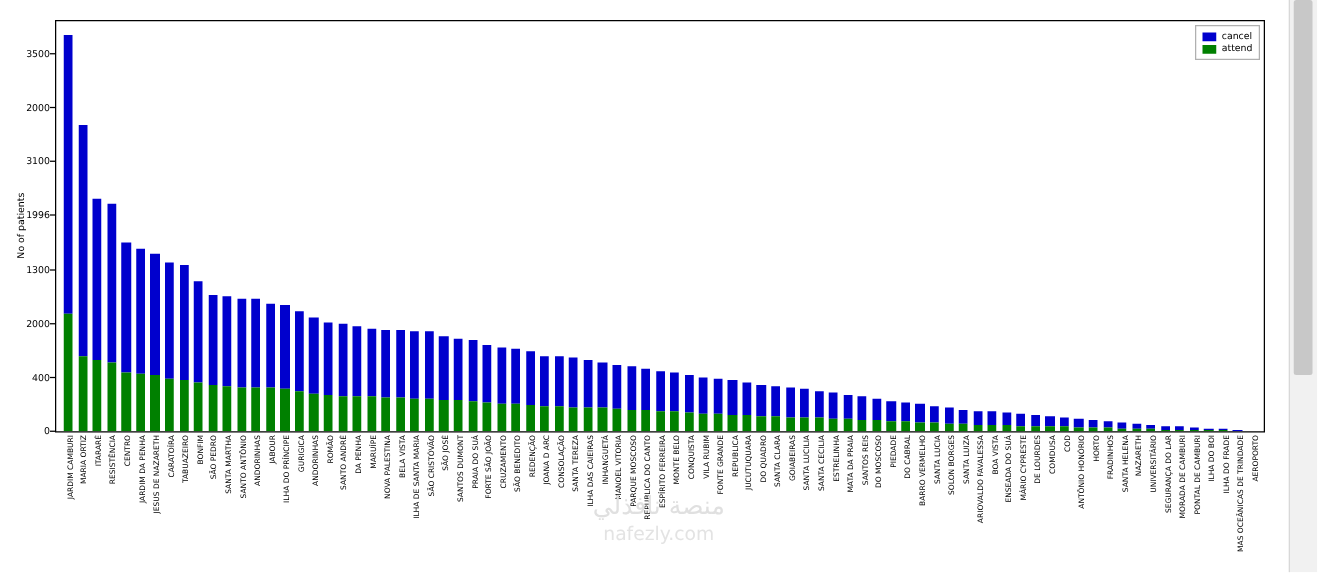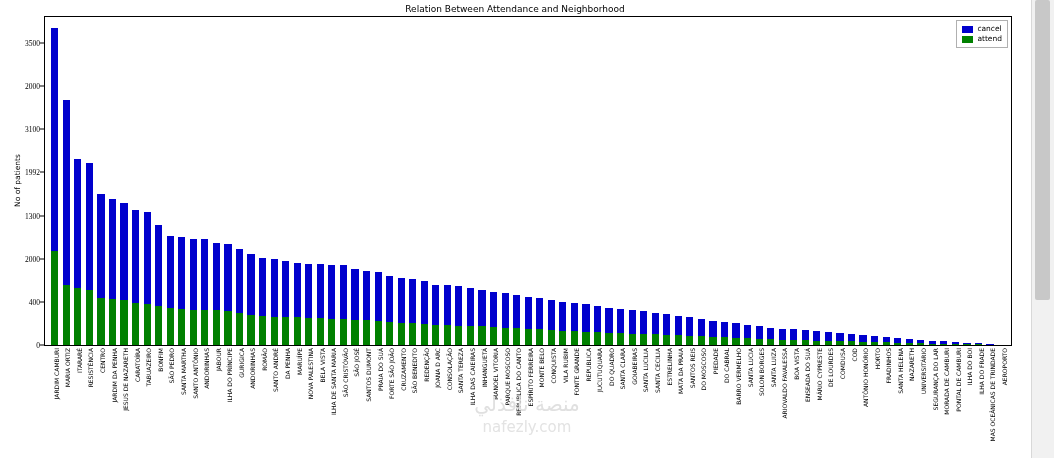--- a/index.html
+++ b/index.html
@@ -105,21 +105,20 @@
     width: 44px;
     height: 330px;
   }
   .ytick {
     position: absolute;
     right: 4px;
     font-size: 7.5px;
     color: #000000;
     transform: translateY(-50%);
     white-space: nowrap;
-    font-family: Liberation Serif, serif;
   }
   .ytick-mark {
     position: absolute;
     left: 40px;
     width: 4px;
     height: 1px;
     background: #000000;
     transform: translateY(-50%);
   }
   #ylabel {
@@ -208,33 +207,32 @@
     margin-top: 2px;
   }
 </style>
 </head>
 <body>
 
 <div id="page">
 
   <div id="figure">
 
-    <div id="chart-title">Relation Between Attendance and Neighborhood</div>
 
     <div id="yaxis">
       <div id="ylabel">No of patients</div>
     <div class="ytick" style="top: 329px;">0</div>
         <div class="ytick-mark" style="top: 329px;"></div>
         <div class="ytick" style="top: 285.842px;">400</div>
         <div class="ytick-mark" style="top: 285.842px;"></div>
         <div class="ytick" style="top: 242.684px;">2000</div>
         <div class="ytick-mark" style="top: 242.684px;"></div>
         <div class="ytick" style="top: 199.526px;">1300</div>
         <div class="ytick-mark" style="top: 199.526px;"></div>
-        <div class="ytick" style="top: 156.368px;">1992</div>
+        <div class="ytick" style="top: 156.368px;">1996</div>
         <div class="ytick-mark" style="top: 156.368px;"></div>
         <div class="ytick" style="top: 113.211px;">3100</div>
         <div class="ytick-mark" style="top: 113.211px;"></div>
         <div class="ytick" style="top: 70.0526px;">2000</div>
         <div class="ytick-mark" style="top: 70.0526px;"></div>
         <div class="ytick" style="top: 26.8947px;">3500</div>
         <div class="ytick-mark" style="top: 26.8947px;"></div>
       </div>
 
     <div id="plot-frame">

